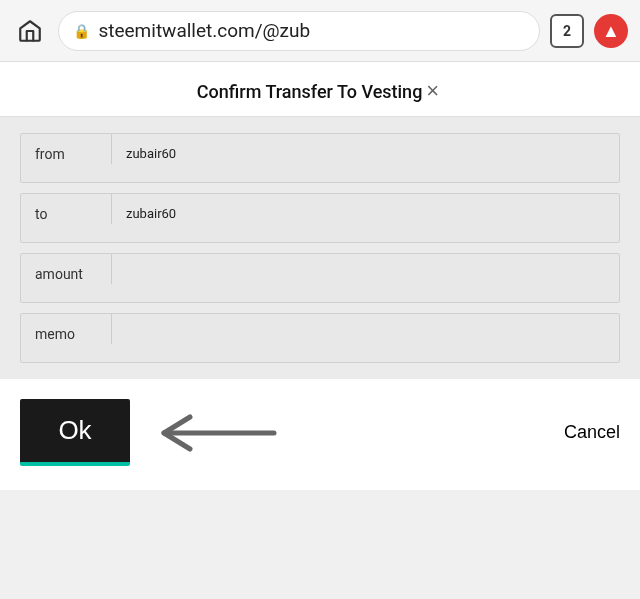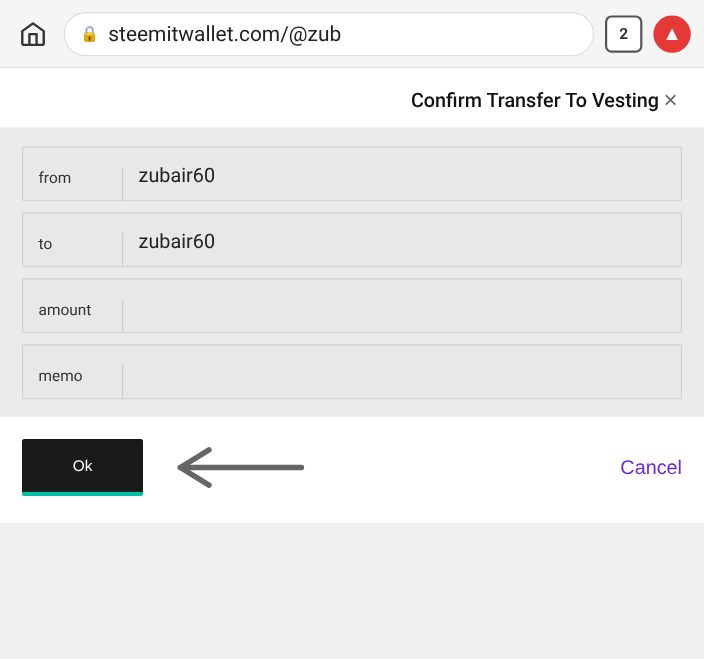--- a/index.html
+++ b/index.html
@@ -93,21 +93,21 @@
     
     .modal-overlay {
       background: white;
       width: 100%;
       padding: 0;
     }
 
     .modal-header {
       display: flex;
       align-items: center;
-      justify-content: flex-end;
+      justify-content: center;
       padding: 18px 20px 14px 20px;
       border-bottom: 1px solid #e0e0e0;
     }
 
     .modal-title {
       font-size: 18px;
       font-weight: 500;
       color: #111;
     }
 
@@ -125,21 +125,21 @@
     .form-body {
       padding: 16px 20px;
       background: #ebebeb;
       display: flex;
       flex-direction: column;
       gap: 10px;
     }
 
     .field-row {
       display: flex;
-      align-items: flex-end;
+      align-items: flex-start;
       background: #e8e8e8;
       border: 1px solid #d0d0d0;
       border-radius: 2px;
       min-height: 50px;
     }
 
     .field-label {
       font-size: 14px;
       color: #333;
       padding: 12px 14px;
@@ -148,39 +148,39 @@
     }
 
     .field-divider {
       width: 1px;
       height: 30px;
       background: #ccc;
       margin-right: 0;
     }
 
     .field-value {
-      font-size: 18px;
+      font-size: 13px;
       color: #222;
       padding: 12px 14px;
       flex: 1;
     }
 
     
     .modal-footer {
       display: flex;
       align-items: center;
       padding: 20px 20px 24px 20px;
       gap: 20px;
       background: white;
     }
 
     .ok-btn {
       background: #1a1a1a;
       color: white;
-      font-size: 14px;
+      font-size: 26px;
       font-weight: 500;
       padding: 16px 34px;
       border: none;
       cursor: pointer;
       border-radius: 2px;
       position: relative;
       min-width: 110px;
       border-bottom: 4px solid #00bfa5;
     }
 
@@ -188,21 +188,21 @@
       display: flex;
       align-items: center;
       margin-left: 4px;
     }
 
     .cancel-btn {
       margin-left: auto;
       background: none;
       border: none;
       font-size: 18px;
-      color: #6d28d9;
+      color: #000000;
       cursor: pointer;
       font-weight: 400;
     }
   </style>
 </head>
 <body>
 
 <div class="browser-bar">
   <div class="home-icon-wrapper">
     <svg class="home-icon-svg" viewBox="0 0 24 24" fill="none" stroke="#333" stroke-width="2" stroke-linecap="round" stroke-linejoin="round">

